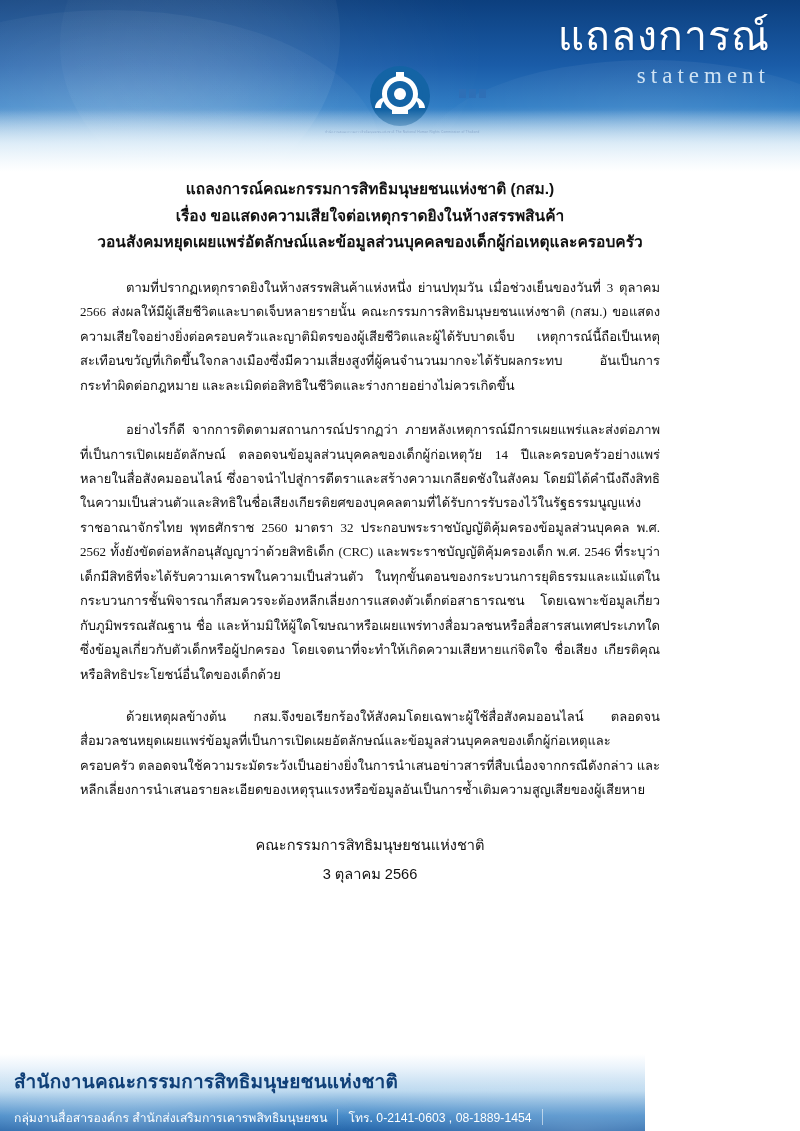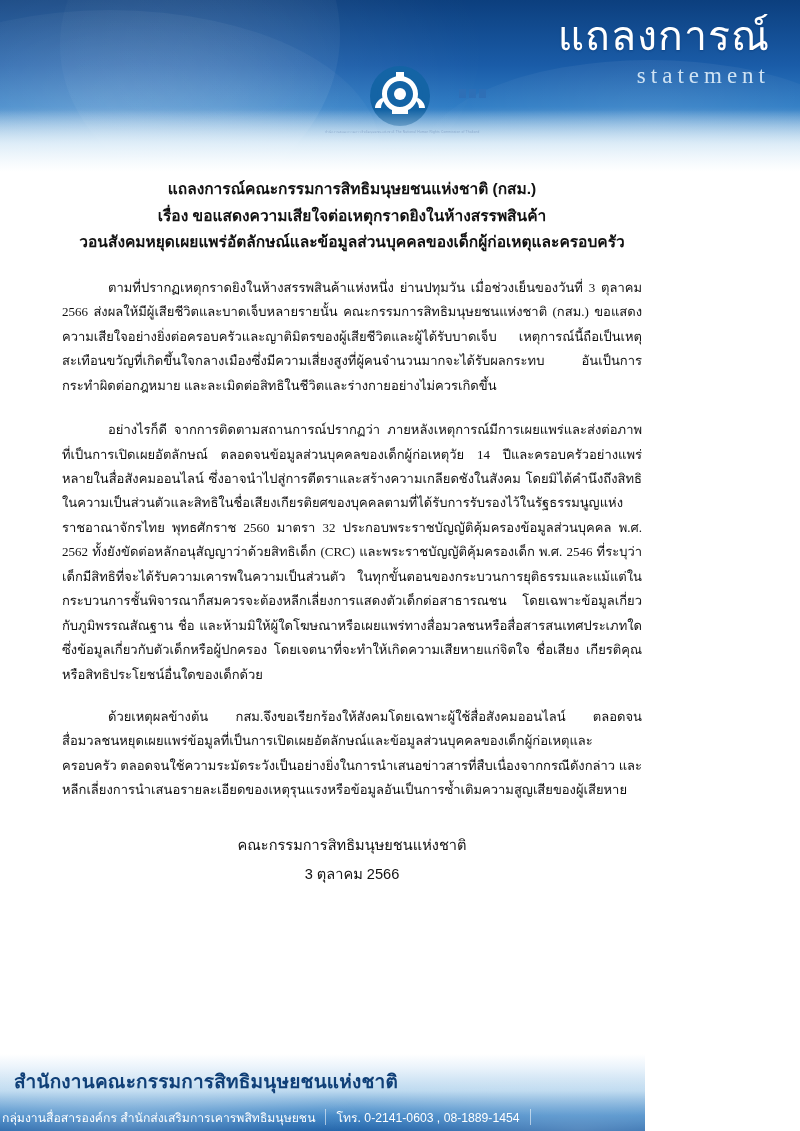--- a/index.html
+++ b/index.html
@@ -119,21 +119,21 @@
     width: 7px; height: 9px;
     background: #2f6fb5;
     margin-right: 3px;
     opacity: .85;
   }
 
   
   .content {
     position: absolute;
     top: 172px;
-    left: 0;
+    left: 18px;
     width: 704px;
     padding: 0;
   }
   .doc-title {
     text-align: center;
     font-family: "Liberation Sans", sans-serif;
     font-weight: bold;
     font-size: 15.5px;
     color: #111111;
     line-height: 1.72;
@@ -198,21 +198,21 @@
     bottom: 0;
     width: 800px;
     height: 28px;
     display: flex;
     align-items: center;
     font-family: "Liberation Sans", sans-serif;
     font-size: 12.2px;
     color: #ffffff;
   }
   .footer-bar .seg { padding: 0 10px; white-space: nowrap; }
-  .footer-bar .seg.left { padding-left: 2px; }
+  .footer-bar .seg.left { padding-left: 2px; margin-left: 12px; }
   .footer-bar .sep {
     width: 1px; height: 16px;
     background: rgba(255,255,255,0.55);
   }
   .footer-bar .spacer { flex: 1 1 auto; }
   .footer-bar .seg.right { padding-right: 16px; font-style: italic; }
 </style>
 </head>
 <body>
 

